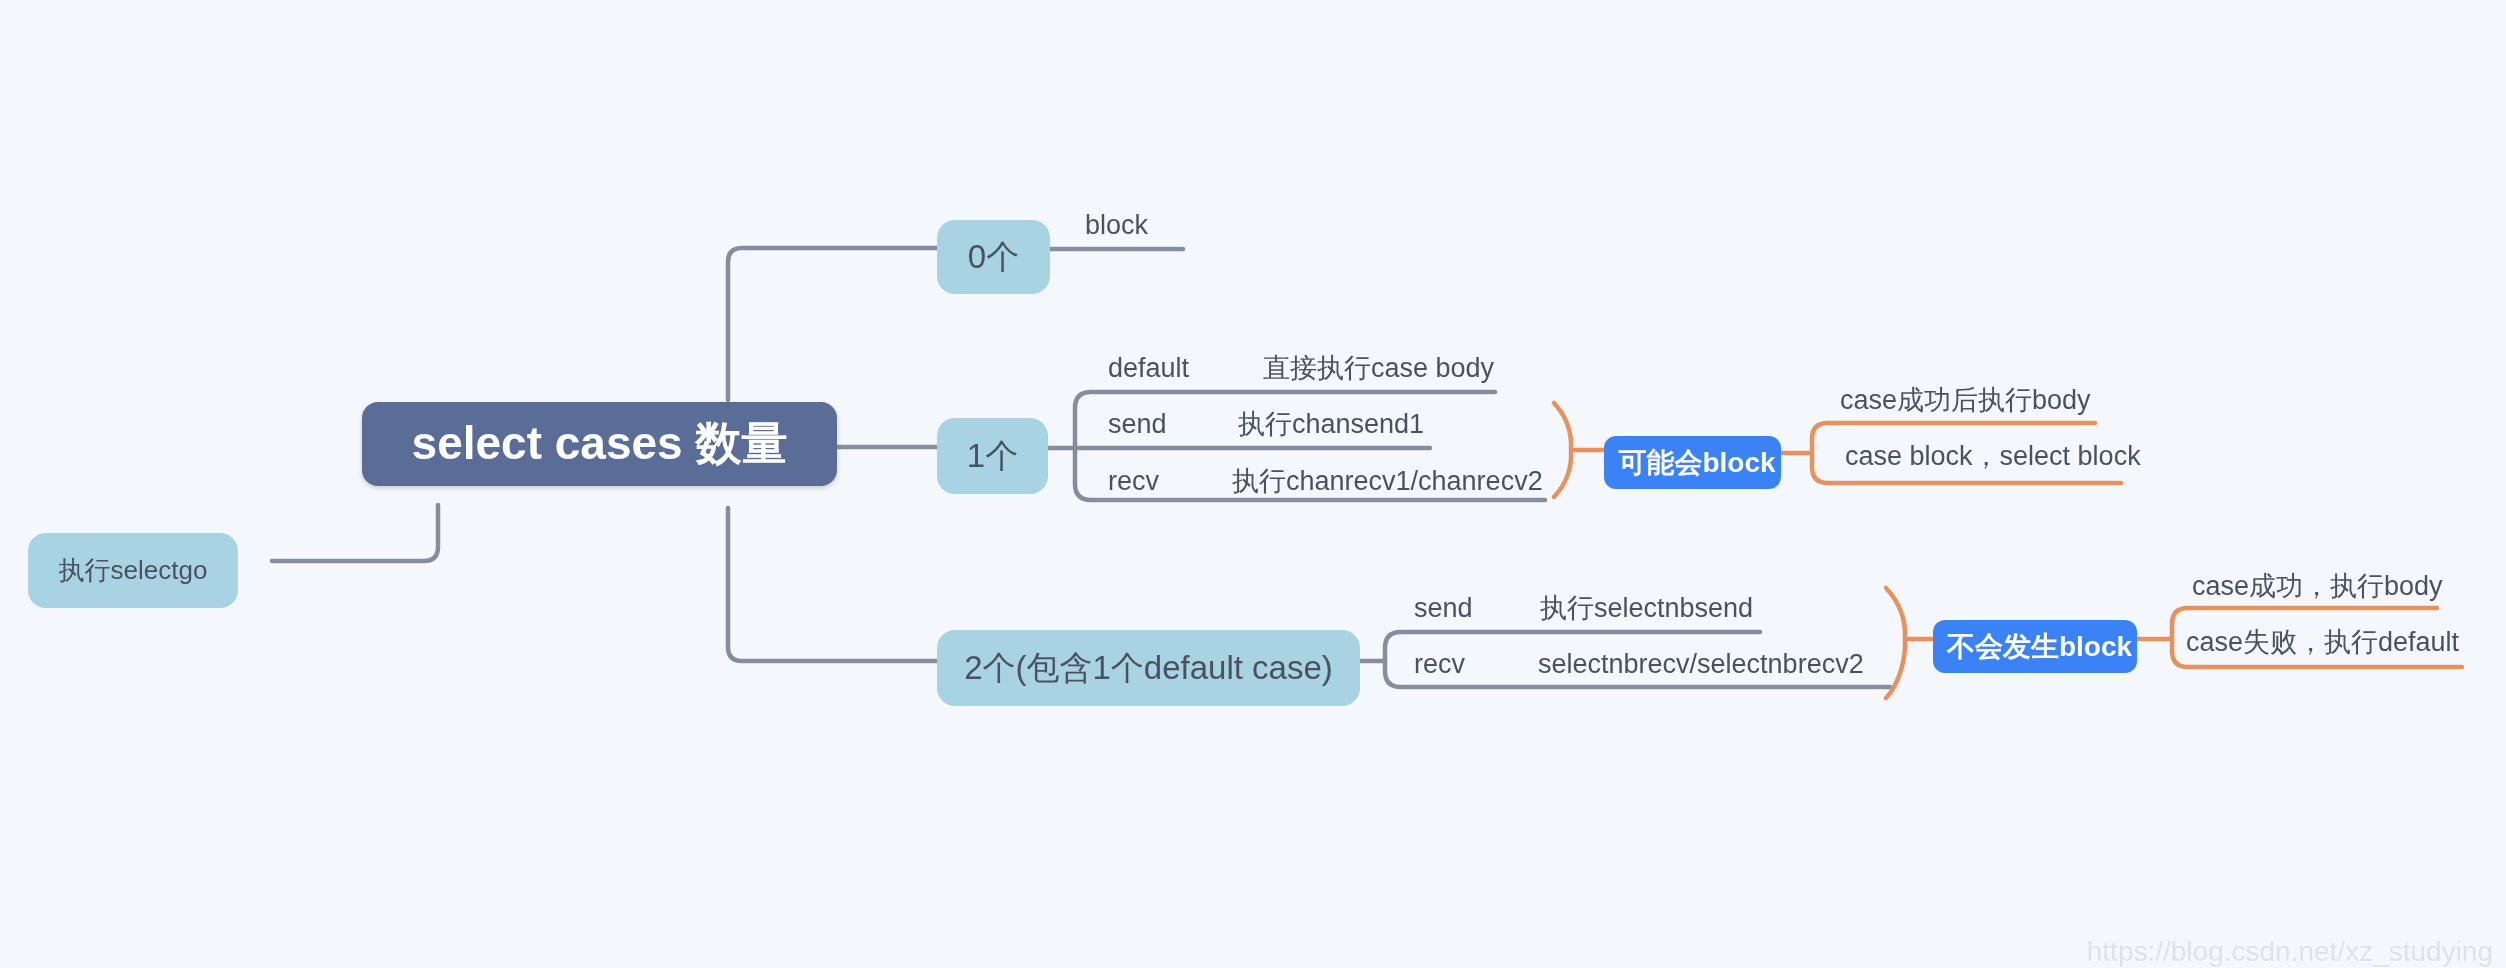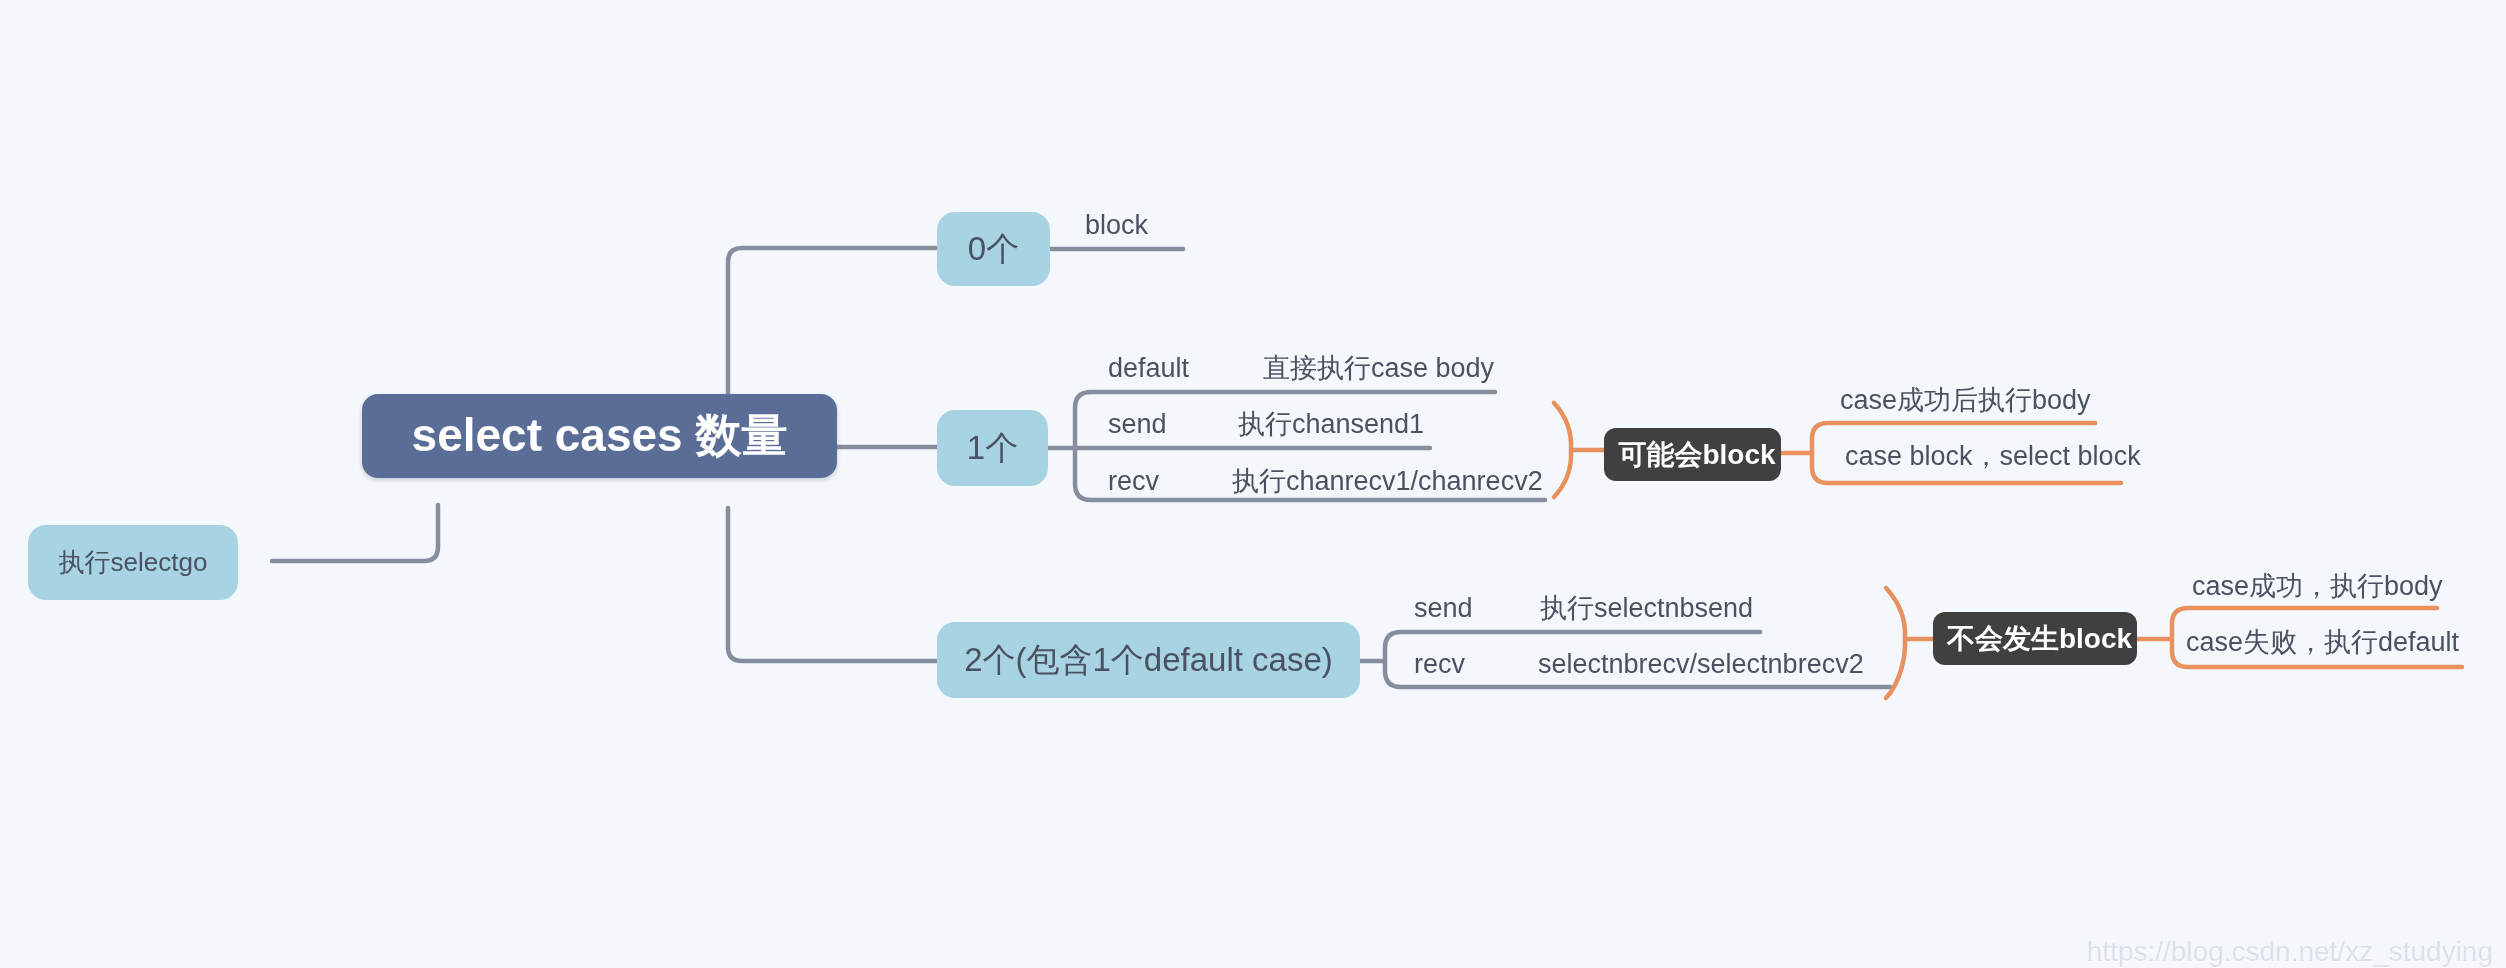--- a/index.html
+++ b/index.html
@@ -14,29 +14,30 @@
     width: 2506px; height: 968px;
     background: #f4f7fb;
     border-bottom: 1px solid #e3e7ee;
   }
   .edges { position: absolute; left: 0; top: 0; z-index: 1; }
   .node {
     position: absolute; z-index: 2;
     display: flex; align-items: center; justify-content: center;
     box-sizing: border-box;
     color: #4a5160;
+    margin-top: 8px;
   }
   .node-blue { background: #a8d3e3; border-radius: 18px; font-size: 33px; }
   .node-root {
     background: #5a6d96; border-radius: 16px;
     color: #ffffff; font-weight: bold; font-size: 46px;
     box-shadow: 0 2px 4px rgba(60,70,100,0.25);
   }
   .node-orange {
-    background: #404040; border-radius: 12px;
+    background: #3b82f6; border-radius: 12px;
     color: #ffffff; font-weight: bold; font-size: 28px; padding-left: 9px;
   }
   .lbl {
     position: absolute; z-index: 2;
     font-size: 27px; color: #4a5160;
     height: 36px; line-height: 36px; white-space: nowrap;
   }
   .lbl-center { text-align: center; }
   .watermark {
     position: absolute; z-index: 3;

